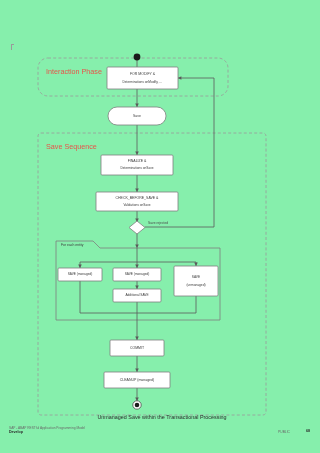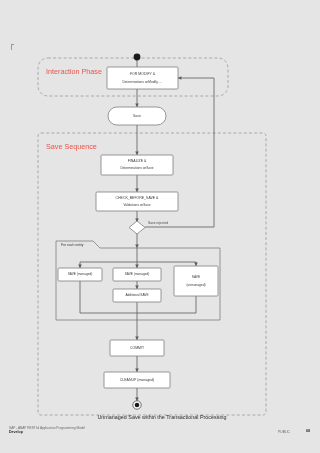--- a/index.html
+++ b/index.html
@@ -10,21 +10,21 @@
   body {
     width: 320px;
     height: 453px;
     position: relative;
     font-family: "Liberation Sans", sans-serif;
     overflow: hidden;
   }
   #slide {
     position: absolute;
     inset: 0;
-    background: #e5e5e5;
+    background: #86efac;
   }
   svg#diagram {
     position: absolute;
     left: 0;
     top: 0;
     width: 320px;
     height: 453px;
   }
   .node-box {
     fill: #ffffff;

